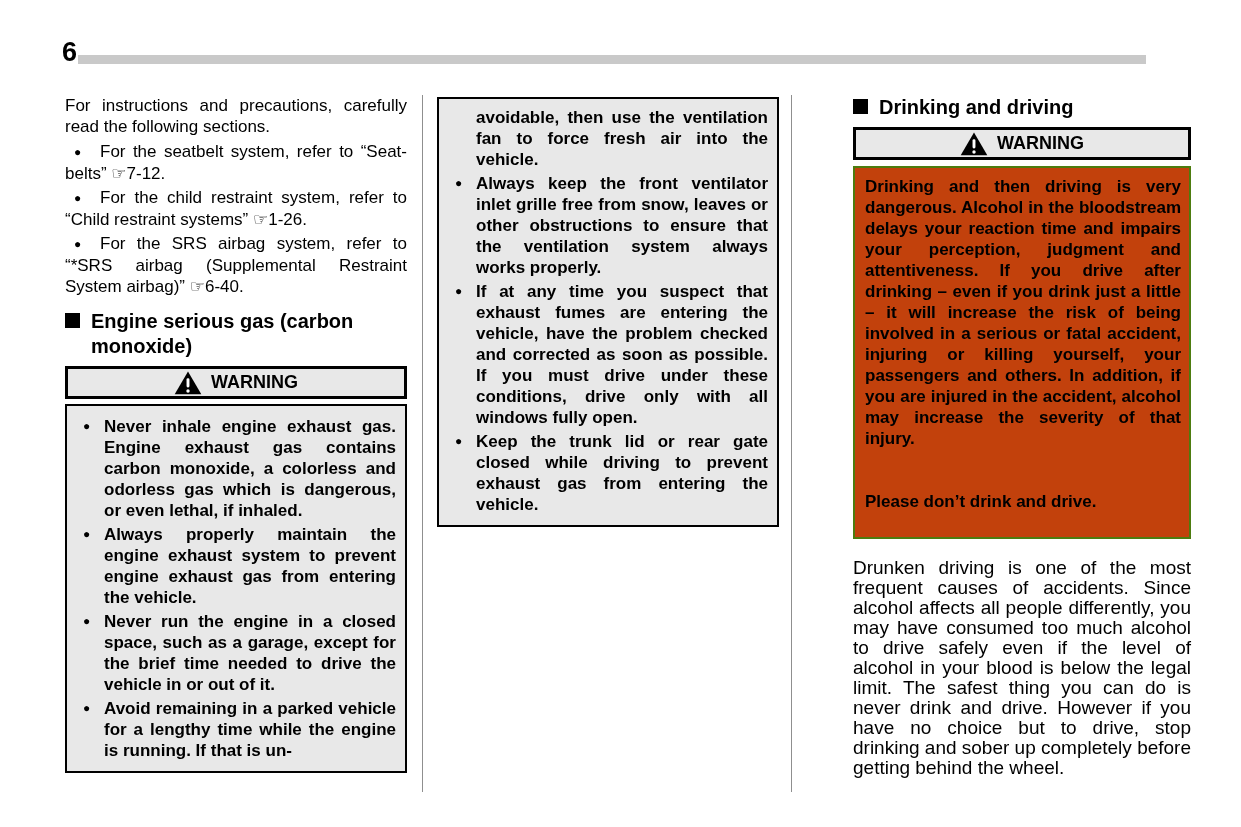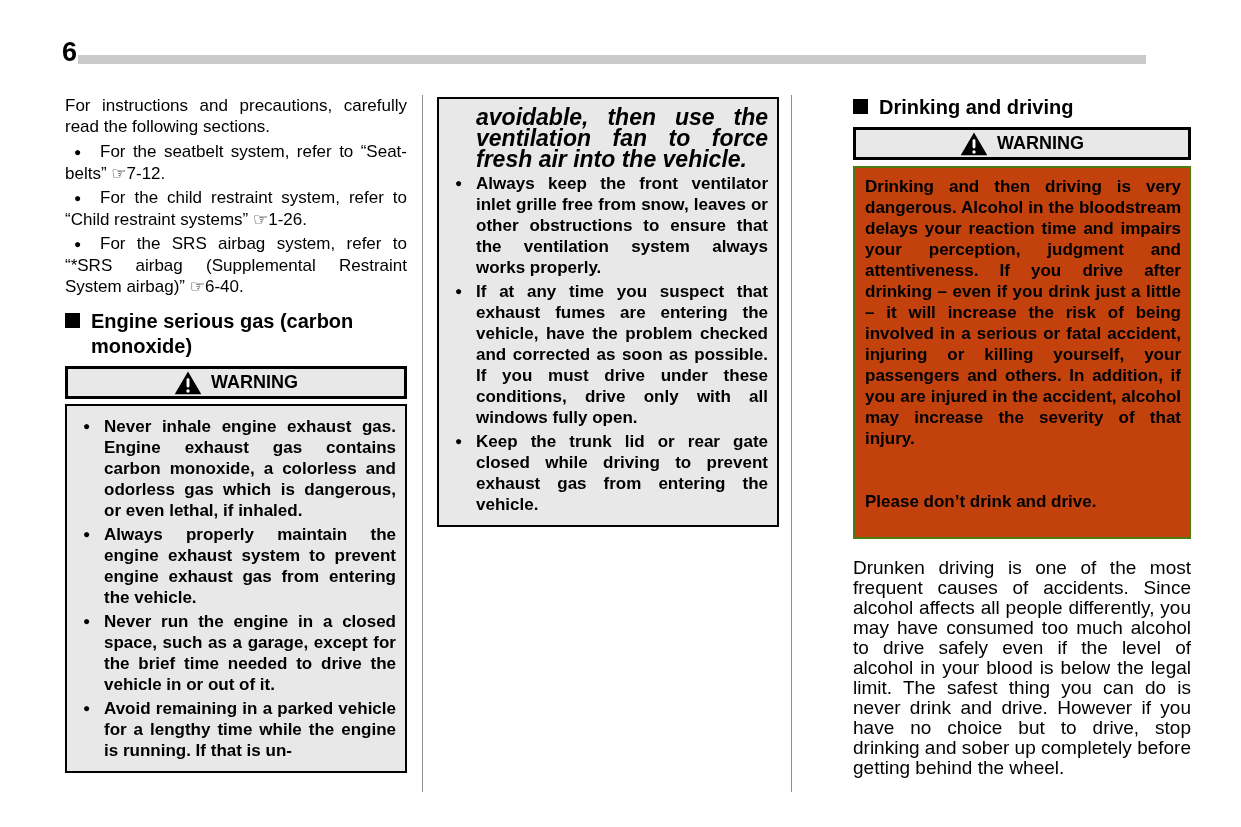--- a/index.html
+++ b/index.html
@@ -40,21 +40,21 @@
   }
   .whead svg { display:block; }
 
   
   .wbox {
     margin-top:5px; border:2px solid #000; background:#e8e8e8;
     padding:7px 9px 7px 0; font-weight:bold;
   }
   .witem { position:relative; padding-left:37px; font-size:17px; line-height:21px; text-align:justify; margin:3px 0; }
   .witem .wdot { position:absolute; left:16px; top:0; font-size:12px; line-height:21px; }
-  .wcont { padding-left:37px; font-size:23px; line-height:21px; text-align:justify; margin:1px 0 3px 0;font-style:italic; }
+  .wcont { padding-left:37px; font-size:17px; line-height:21px; text-align:justify; margin:1px 0 3px 0; }
 
   
   .wbox-right { margin-top:6px; border:2px solid #4d7c0f; background:#c2410c; padding:8px 8px 25px 10px; font-weight:bold; }
   .wpar { font-size:17px; line-height:21px; text-align:justify; margin:0 0 7px 0; }
   .wpar:last-child { margin-bottom:0;margin-top:42px; }
 
   .right-body { font-size:19px; line-height:20px; text-align:justify; }
 </style>
 </head>
 <body>

